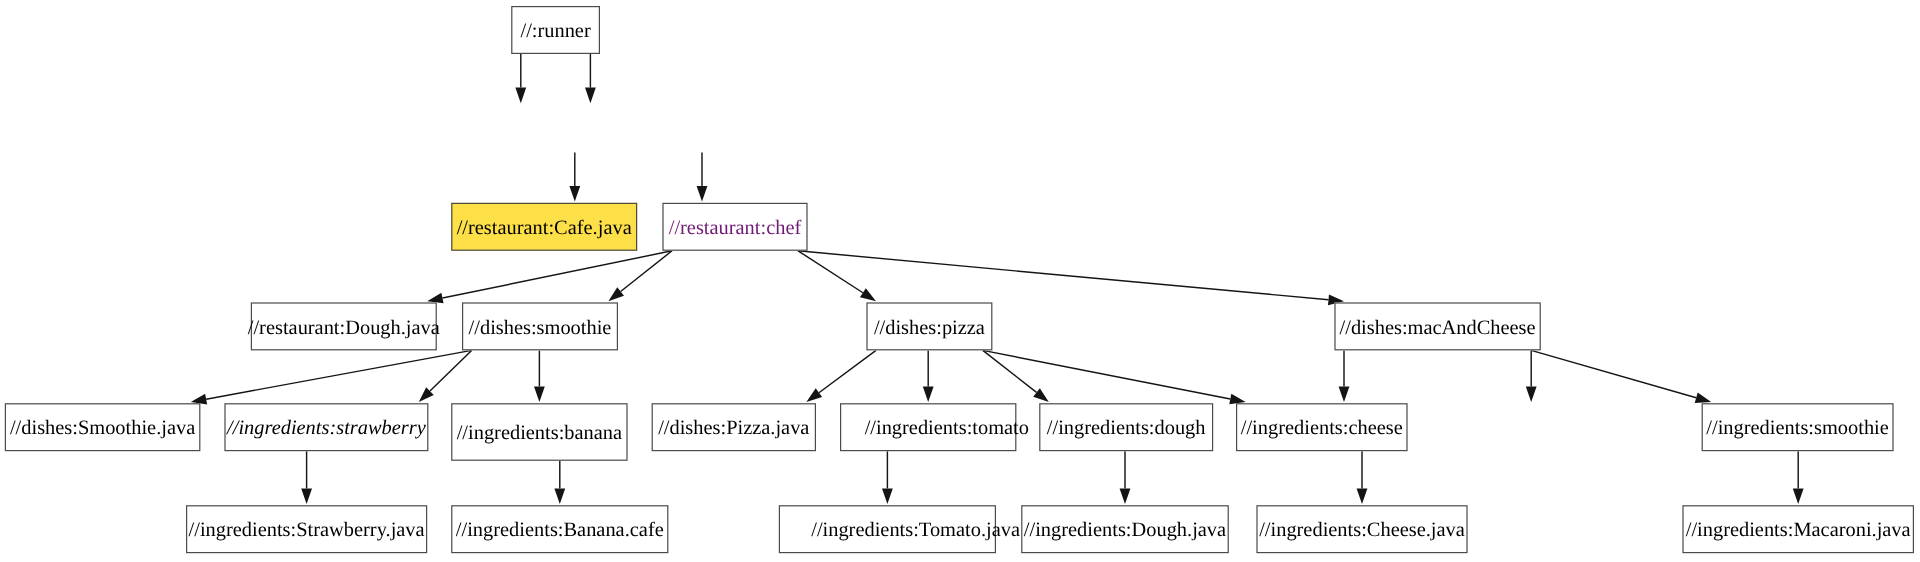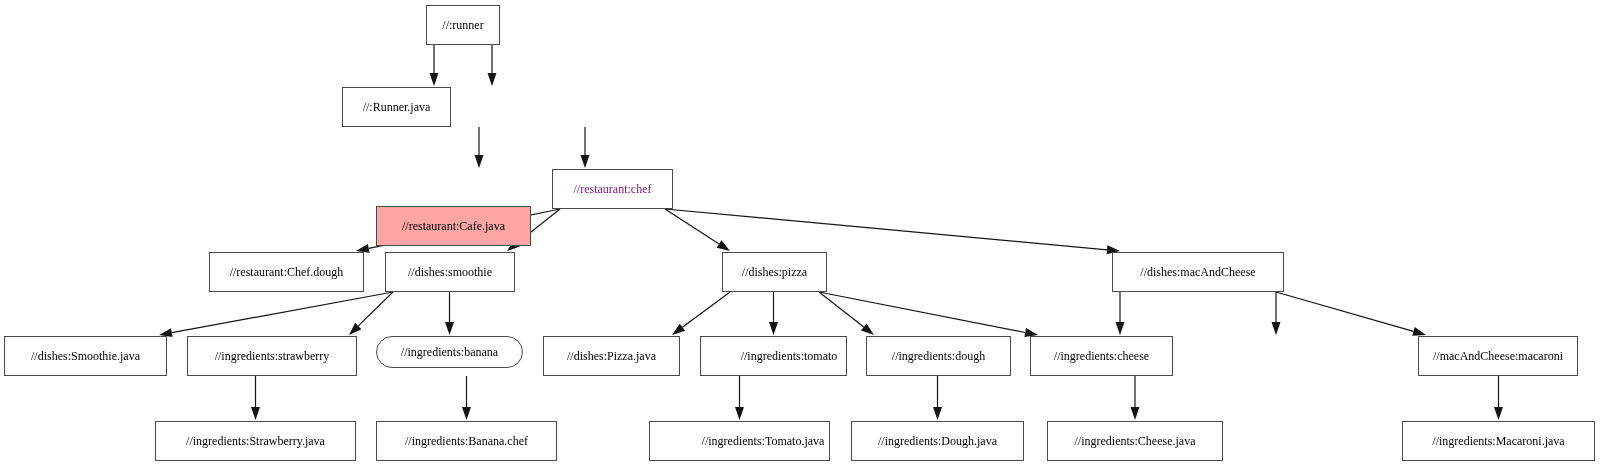--- a/index.html
+++ b/index.html
@@ -21,21 +21,21 @@
     top: 0;
     width: 1600px;
     height: 468px;
   }
   .node {
     position: absolute;
     box-sizing: border-box;
     background: #ffffff;
     border: 1px solid #4a4a4a;
     color: #000000;
-    font-size: 12px;
+    font-size: 17px;
     line-height: 1;
     display: flex;
     align-items: center;
     justify-content: center;
     white-space: nowrap;
     text-align: center;
   }
 </style>
 </head>
 <body>
@@ -85,34 +85,33 @@
       <line x1="1120" y1="292" x2="1120" y2="322" stroke="#141414" stroke-width="1.2"></line>
       <polygon points="1120,335 1115.5,322 1124.5,322" fill="#141414"></polygon>
       <line x1="1276" y1="292" x2="1276" y2="322" stroke="#141414" stroke-width="1.2"></line>
       <polygon points="1276,335 1271.5,322 1280.5,322" fill="#141414"></polygon>
       <line x1="1276" y1="292" x2="1413.5033373381987" y2="331.4176233702836" stroke="#141414" stroke-width="1.2"></line>
       <polygon points="1426,335 1412.2632838894506,335.74339121475333 1414.7433907869467,327.09185552581386" fill="#141414"></polygon>
       <line x1="1498.5" y1="376" x2="1498.5" y2="407" stroke="#141414" stroke-width="1.2"></line>
       <polygon points="1498.5,420 1494,407 1503,407" fill="#141414"></polygon>
     </svg>
 <div class="node" style="left: 426px; top: 5px; width: 74px; height: 40px; background: rgb(255, 255, 255); border-color: rgb(74, 74, 74); color: rgb(0, 0, 0);">//:runner</div>
-    <div class="node" style="left: 342px; top: 87px; width: 109px; height: 40px; background: rgb(255, 255, 255); border-color: rgb(74, 74, 74); color: rgb(0, 0, 0);">//:Runner.java</div>
-    <div class="node" style="left: 376px; top: 169px; width: 155px; height: 40px; background: #fca5a5; border-color: rgb(74, 74, 74); color: rgb(0, 0, 0); margin-top: 37px;">//restaurant:Cafe.java</div>
+    <div class="node" style="left: 376px; top: 169px; width: 155px; height: 40px; background: #fde047; border-color: rgb(74, 74, 74); color: rgb(0, 0, 0);">//restaurant:Cafe.java</div>
     <div class="node" style="left: 552px; top: 169px; width: 121px; height: 40px; background: rgb(255, 255, 255); border-color: rgb(74, 74, 74); color: #701a75;">//restaurant:chef</div>
-    <div class="node" style="left: 209px; top: 252px; width: 155px; height: 40px; background: rgb(255, 255, 255); border-color: rgb(74, 74, 74); color: rgb(0, 0, 0);">//restaurant:Chef.dough</div>
+    <div class="node" style="left: 209px; top: 252px; width: 155px; height: 40px; background: rgb(255, 255, 255); border-color: rgb(74, 74, 74); color: rgb(0, 0, 0);">//restaurant:Dough.java</div>
     <div class="node" style="left: 385px; top: 252px; width: 130px; height: 40px; background: rgb(255, 255, 255); border-color: rgb(74, 74, 74); color: rgb(0, 0, 0);">//dishes:smoothie</div>
     <div class="node" style="left: 722px; top: 252px; width: 105px; height: 40px; background: rgb(255, 255, 255); border-color: rgb(74, 74, 74); color: rgb(0, 0, 0);">//dishes:pizza</div>
     <div class="node" style="left: 1112px; top: 252px; width: 172px; height: 40px; background: rgb(255, 255, 255); border-color: rgb(74, 74, 74); color: rgb(0, 0, 0);">//dishes:macAndCheese</div>
     <div class="node" style="left: 4px; top: 336px; width: 163px; height: 40px; background: rgb(255, 255, 255); border-color: rgb(74, 74, 74); color: rgb(0, 0, 0);">//dishes:Smoothie.java</div>
-    <div class="node" style="left: 187px; top: 336px; width: 170px; height: 40px; background: rgb(255, 255, 255); border-color: rgb(74, 74, 74); color: rgb(0, 0, 0);">//ingredients:strawberry</div>
-    <div class="node" style="left: 376px; top: 336px; width: 147px; height: 32px; background: rgb(255, 255, 255); border-color: rgb(74, 74, 74); color: rgb(0, 0, 0); border-radius: 19px;">//ingredients:banana</div>
+    <div class="node" style="left: 187px; top: 336px; width: 170px; height: 40px; background: rgb(255, 255, 255); border-color: rgb(74, 74, 74); color: rgb(0, 0, 0); font-style: italic;">//ingredients:strawberry</div>
+    <div class="node" style="left: 376px; top: 336px; width: 147px; height: 48px; background: rgb(255, 255, 255); border-color: rgb(74, 74, 74); color: rgb(0, 0, 0);">//ingredients:banana</div>
     <div class="node" style="left: 543px; top: 336px; width: 137px; height: 40px; background: rgb(255, 255, 255); border-color: rgb(74, 74, 74); color: rgb(0, 0, 0);">//dishes:Pizza.java</div>
     <div class="node" style="left: 700px; top: 336px; width: 147px; height: 40px; background: rgb(255, 255, 255); border-color: rgb(74, 74, 74); color: rgb(0, 0, 0); padding-left: 31px;">//ingredients:tomato</div>
     <div class="node" style="left: 866px; top: 336px; width: 145px; height: 40px; background: rgb(255, 255, 255); border-color: rgb(74, 74, 74); color: rgb(0, 0, 0);">//ingredients:dough</div>
     <div class="node" style="left: 1030px; top: 336px; width: 143px; height: 40px; background: rgb(255, 255, 255); border-color: rgb(74, 74, 74); color: rgb(0, 0, 0);">//ingredients:cheese</div>
-    <div class="node" style="left: 1418px; top: 336px; width: 160px; height: 40px; background: rgb(255, 255, 255); border-color: rgb(74, 74, 74); color: rgb(0, 0, 0);">//macAndCheese:macaroni</div>
+    <div class="node" style="left: 1418px; top: 336px; width: 160px; height: 40px; background: rgb(255, 255, 255); border-color: rgb(74, 74, 74); color: rgb(0, 0, 0);">//ingredients:smoothie</div>
     <div class="node" style="left: 155px; top: 421px; width: 201px; height: 40px; background: rgb(255, 255, 255); border-color: rgb(74, 74, 74); color: rgb(0, 0, 0);">//ingredients:Strawberry.java</div>
-    <div class="node" style="left: 376px; top: 421px; width: 181px; height: 40px; background: rgb(255, 255, 255); border-color: rgb(74, 74, 74); color: rgb(0, 0, 0);">//ingredients:Banana.chef</div>
+    <div class="node" style="left: 376px; top: 421px; width: 181px; height: 40px; background: rgb(255, 255, 255); border-color: rgb(74, 74, 74); color: rgb(0, 0, 0);">//ingredients:Banana.cafe</div>
     <div class="node" style="left: 649px; top: 421px; width: 181px; height: 40px; background: rgb(255, 255, 255); border-color: rgb(74, 74, 74); color: rgb(0, 0, 0); padding-left: 47px;">//ingredients:Tomato.java</div>
     <div class="node" style="left: 851px; top: 421px; width: 173px; height: 40px; background: rgb(255, 255, 255); border-color: rgb(74, 74, 74); color: rgb(0, 0, 0);">//ingredients:Dough.java</div>
     <div class="node" style="left: 1047px; top: 421px; width: 176px; height: 40px; background: rgb(255, 255, 255); border-color: rgb(74, 74, 74); color: rgb(0, 0, 0);">//ingredients:Cheese.java</div>
     <div class="node" style="left: 1402px; top: 421px; width: 193px; height: 40px; background: rgb(255, 255, 255); border-color: rgb(74, 74, 74); color: rgb(0, 0, 0);">//ingredients:Macaroni.java</div>
   </div>
 
 </body></html>

